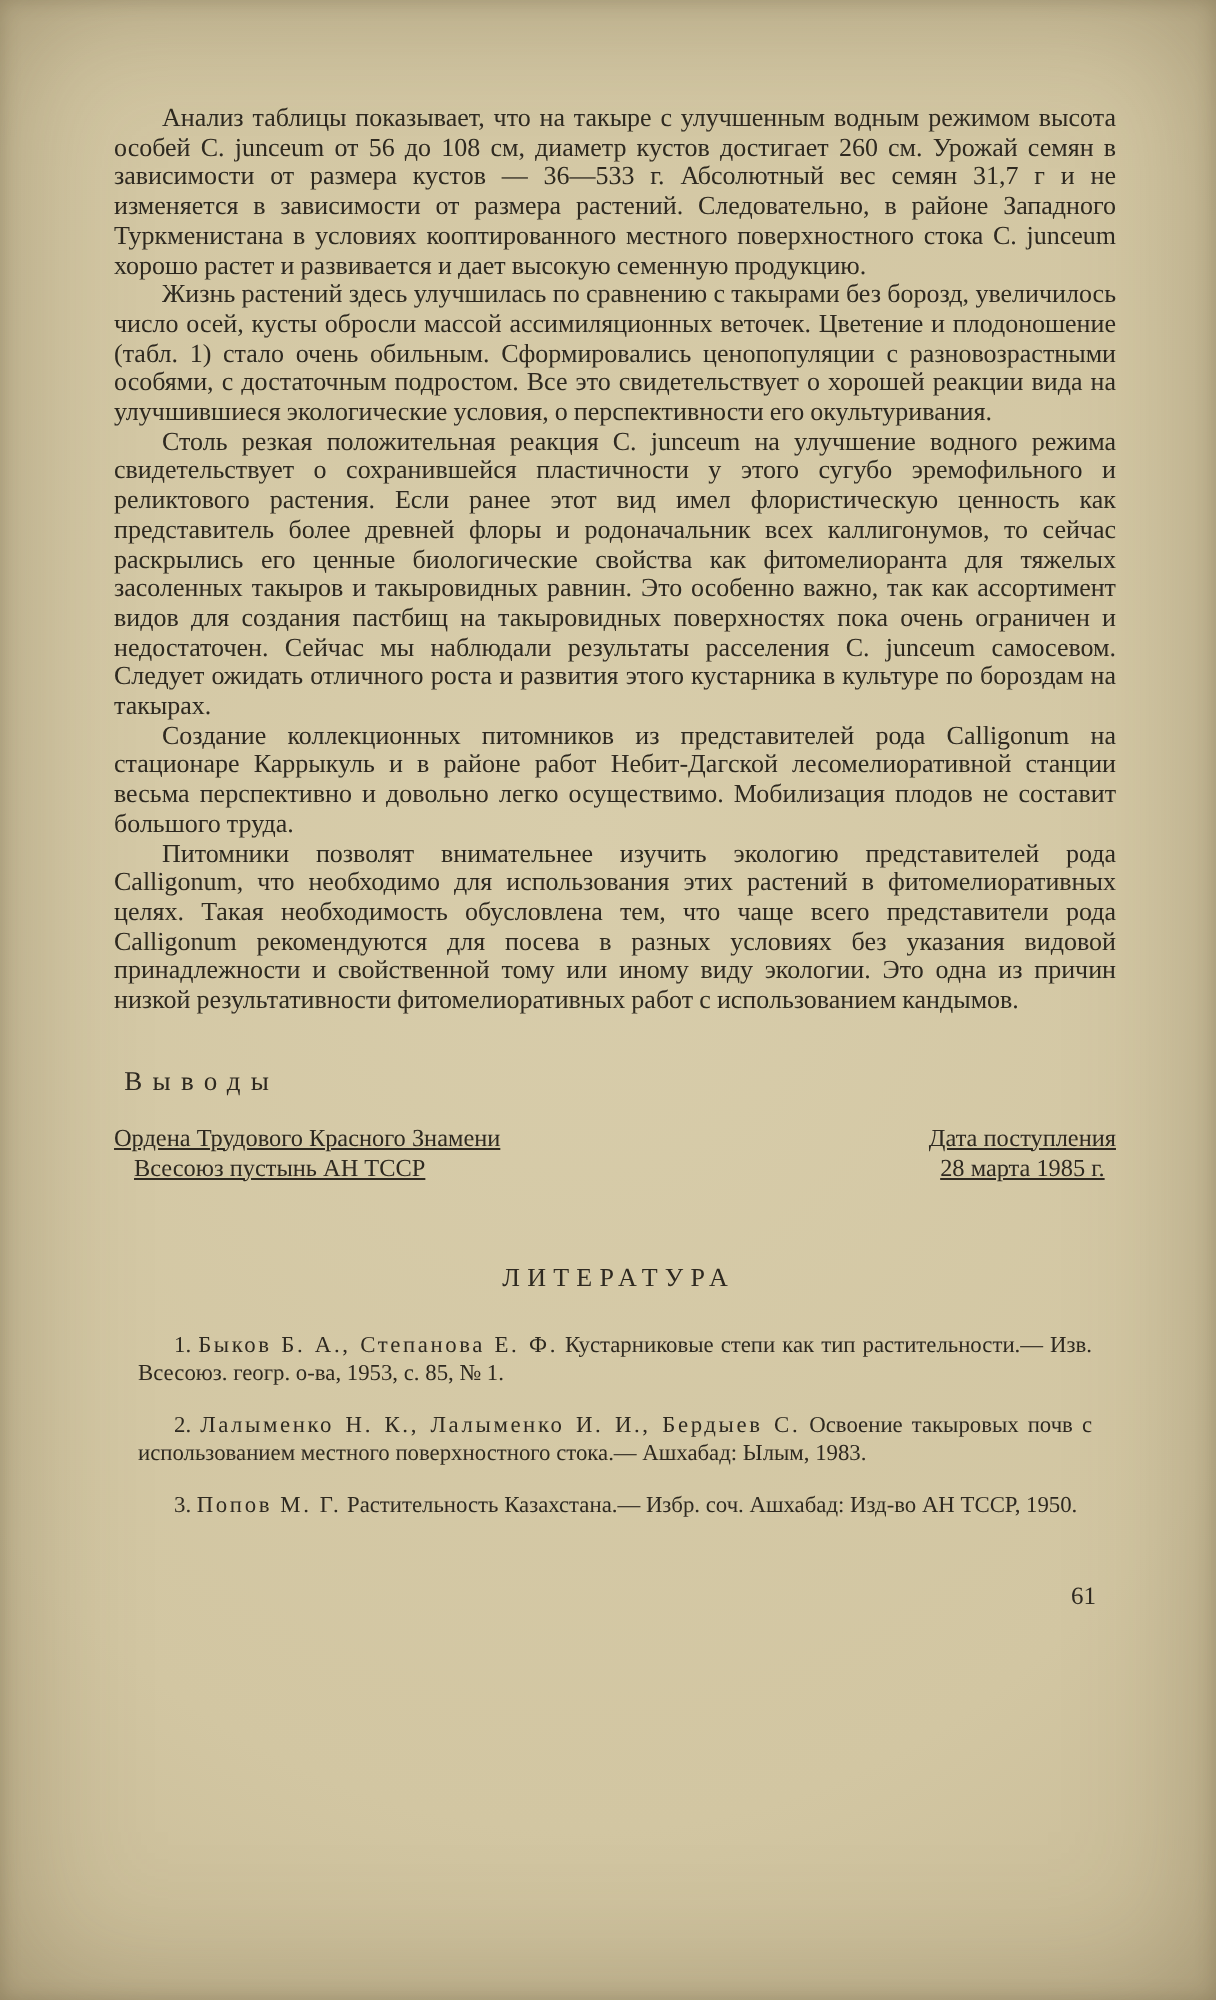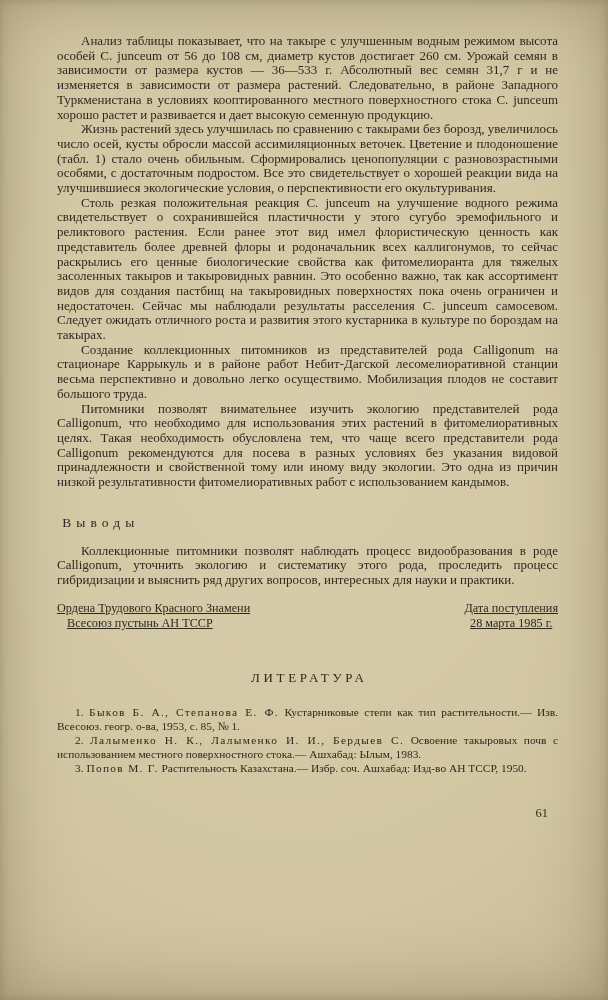--- a/index.html
+++ b/index.html
@@ -8,21 +8,21 @@
     width: 608px;
     height: 1000px;
     overflow: hidden;
     background: #b8ab88;
   }
   .page {
     position: relative;
     width: 608px;
     height: 1000px;
     box-sizing: border-box;
-    padding: 34px 50px 0 57px;
+    padding: 52px 50px 0 57px;
     background:
       radial-gradient(ellipse 120% 90% at 48% 42%, #d8cdab 0%, #d2c6a2 55%, #c3b590 88%, #b3a47e 100%);
     box-shadow:
       inset 0 0 70px rgba(92, 76, 44, 0.38),
       inset 0 0 10px rgba(70, 58, 32, 0.25);
     color: #2e2920;
     font-family: "Liberation Serif", "DejaVu Serif", serif;
     font-size: 13px;
     line-height: 14.7px;
   }
@@ -55,21 +55,21 @@
   h2.lit-heading {
     margin: 40px 0 21px 0;
     font-size: 13px;
     font-weight: normal;
     text-align: center;
     letter-spacing: 0.28em;
     text-indent: 0.28em;
   }
   .references { font-size: 11.4px; line-height: 13.9px; }
   p.ref {
-    margin: 0;
+    margin: 12px;
     text-indent: 18px;
     text-align: justify;
   }
   p.ref .authors { letter-spacing: 1.3px; }
   .page-number {
     margin-top: 30px;
     text-align: right;
     padding-right: 10px;
     font-size: 12.5px;
   }
@@ -81,21 +81,20 @@
   <div class="body-text">
 
     <p class="para">Анализ таблицы показывает, что на такыре с улучшенным водным режимом высота особей C. junceum от 56 до 108 см, диаметр кустов достигает 260 см. Урожай семян в зависимости от размера кустов — 36—533 г. Абсолютный вес семян 31,7 г и не изменяется в зависимости от размера растений. Следовательно, в районе Западного Туркменистана в условиях кооптированного местного поверхностного стока C. junceum хорошо растет и развивается и дает высокую семенную продукцию.</p>
     <p class="para">Жизнь растений здесь улучшилась по сравнению с такырами без борозд, увеличилось число осей, кусты обросли массой ассимиляционных веточек. Цветение и плодоношение (табл. 1) стало очень обильным. Сформировались ценопопуляции с разновозрастными особями, с достаточным подростом. Все это свидетельствует о хорошей реакции вида на улучшившиеся экологические условия, о перспективности его окультуривания.</p>
     <p class="para">Столь резкая положительная реакция C. junceum на улучшение водного режима свидетельствует о сохранившейся пластичности у этого сугубо эремофильного и реликтового растения. Если ранее этот вид имел флористическую ценность как представитель более древней флоры и родоначальник всех каллигонумов, то сейчас раскрылись его ценные биологические свойства как фитомелиоранта для тяжелых засоленных такыров и такыровидных равнин. Это особенно важно, так как ассортимент видов для создания пастбищ на такыровидных поверхностях пока очень ограничен и недостаточен. Сейчас мы наблюдали результаты расселения C. junceum самосевом. Следует ожидать отличного роста и развития этого кустарника в культуре по бороздам на такырах.</p>
     <p class="para">Создание коллекционных питомников из представителей рода Calligonum на стационаре Каррыкуль и в районе работ Небит-Дагской лесомелиоративной станции весьма перспективно и довольно легко осуществимо. Мобилизация плодов не составит большого труда.</p>
     <p class="para">Питомники позволят внимательнее изучить экологию представителей рода Calligonum, что необходимо для использования этих растений в фитомелиоративных целях. Такая необходимость обусловлена тем, что чаще всего представители рода Calligonum рекомендуются для посева в разных условиях без указания видовой принадлежности и свойственной тому или иному виду экологии. Это одна из причин низкой результативности фитомелиоративных работ с использованием кандымов.</p>
 
     <h2 class="section-heading">Выводы</h2>
 
-    <p class="para">Коллекционные питомники позволят наблюдать процесс видообразования в роде Calligonum, уточнить экологию и систематику этого рода, проследить процесс гибридизации и выяснить ряд других вопросов, интересных для науки и практики.</p>
 
     <div class="footer-row">
       <div class="footer-left">
         <div class="l1">Ордена Трудового Красного Знамени</div>
         <div class="l2">Всесоюз пустынь АН ТССР</div>
       </div>
       <div class="footer-right">
         <div>Дата поступления</div>
         <div>28 марта 1985 г.</div>
       </div>

